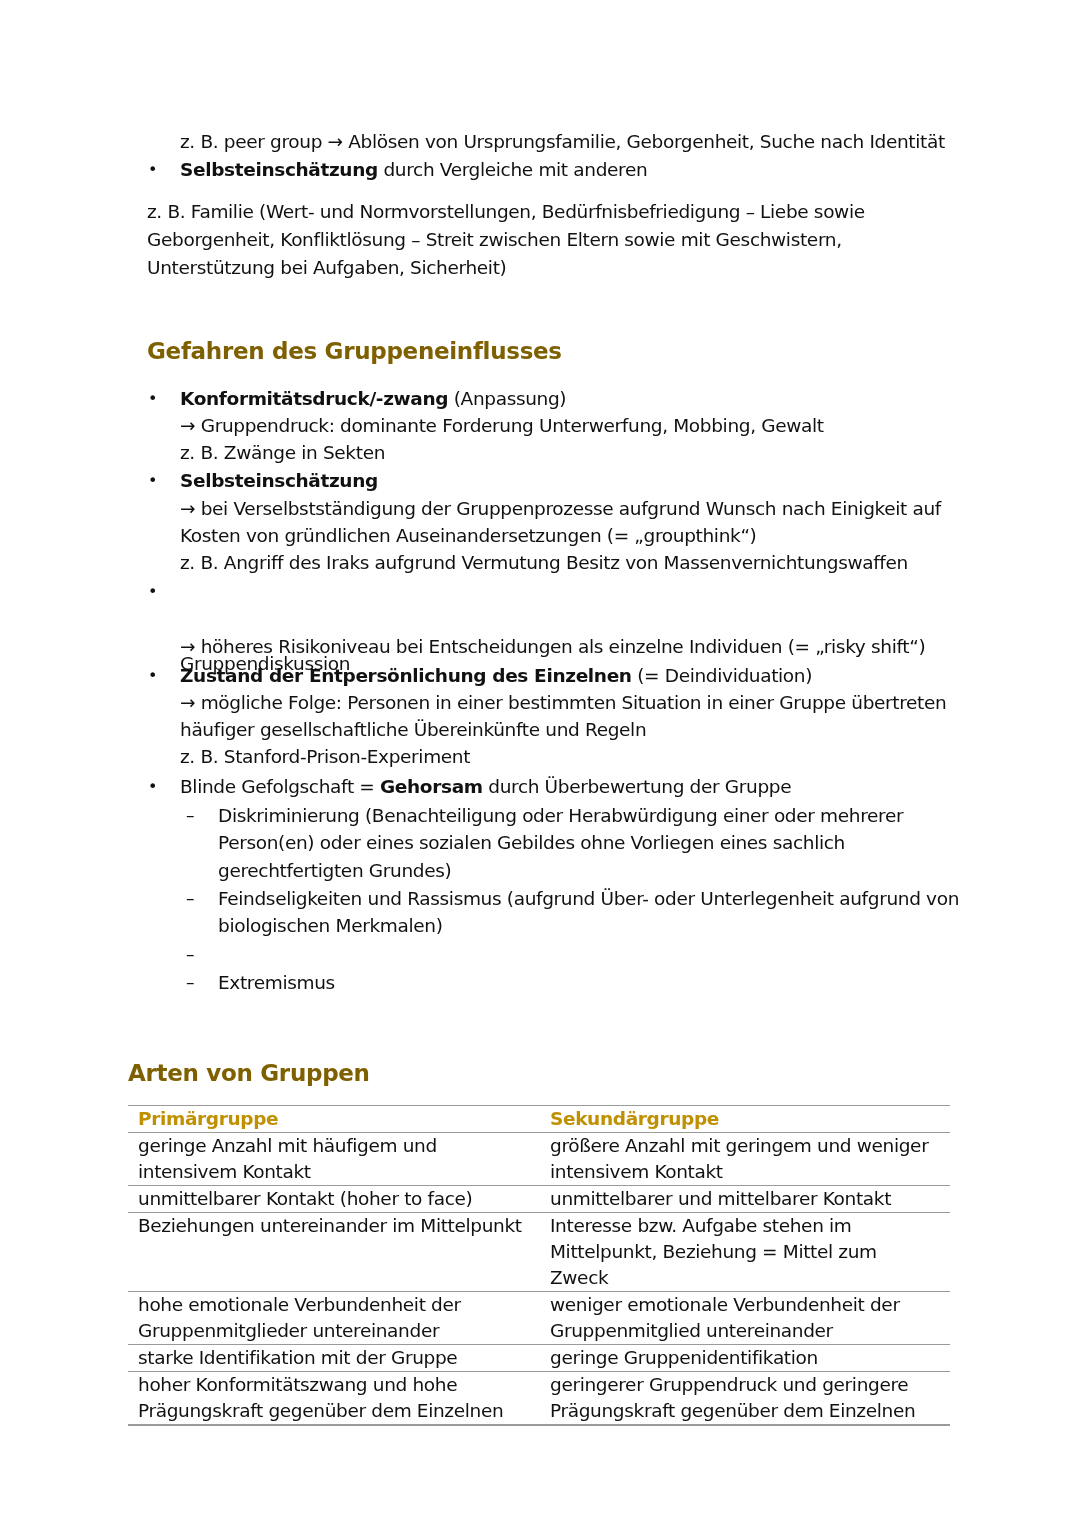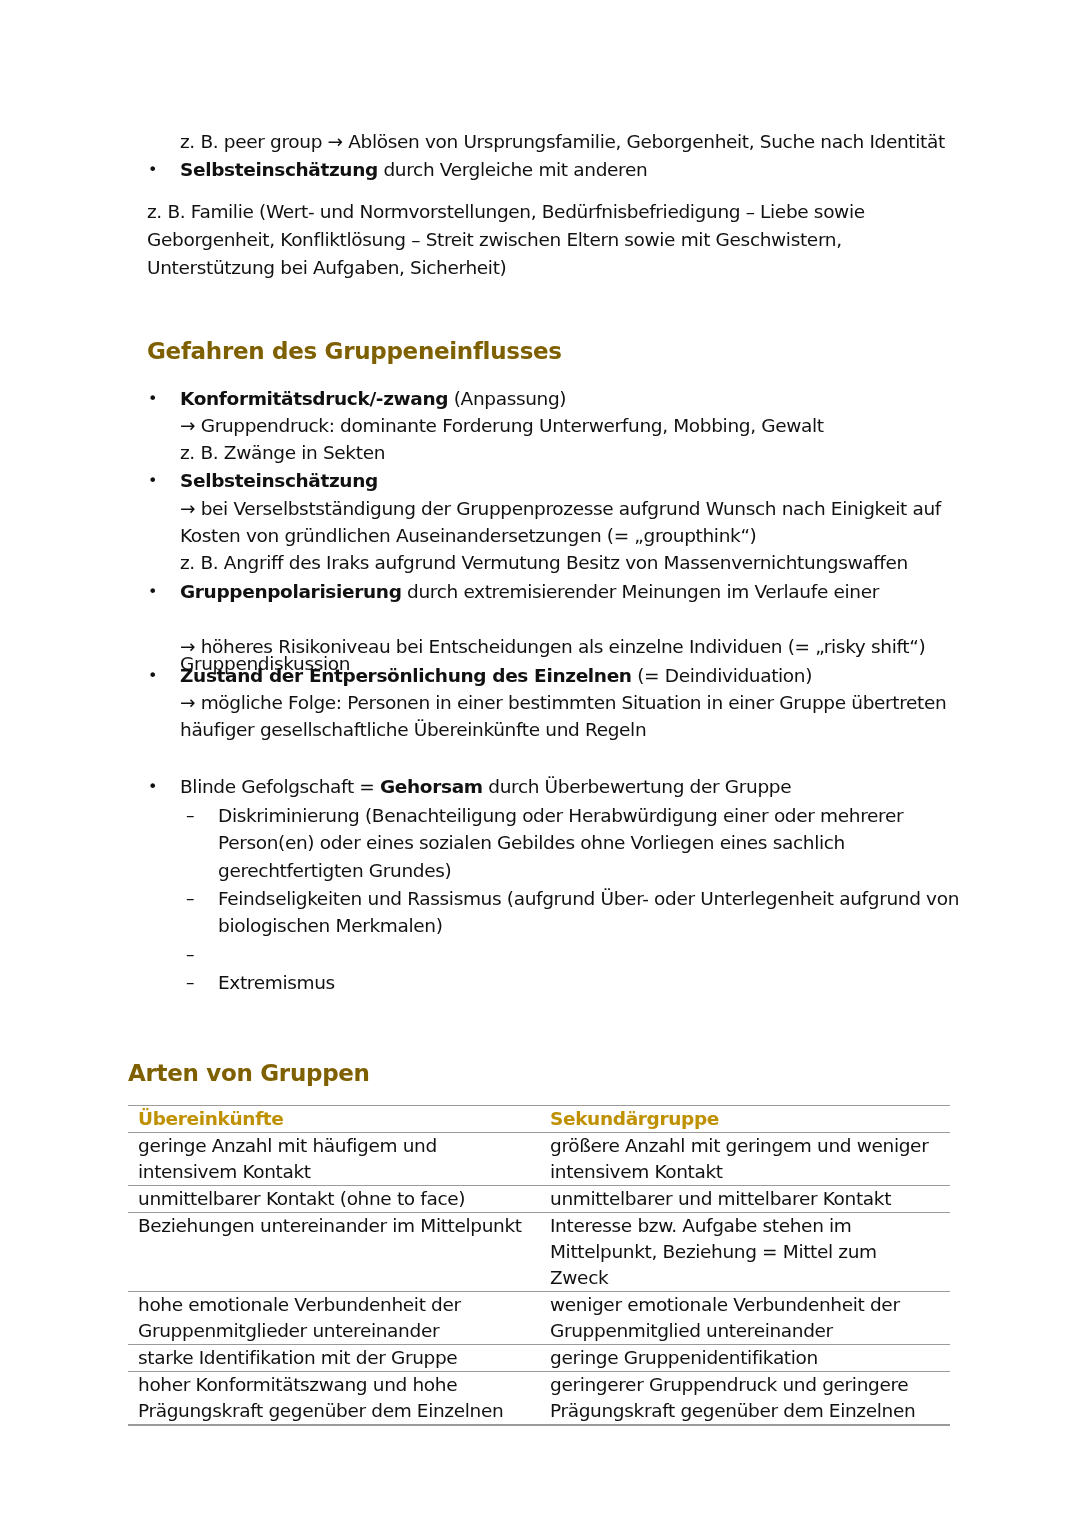--- a/index.html
+++ b/index.html
@@ -58,28 +58,28 @@
   <div class="line" style="left:180px;top:412px;">→ Gruppendruck: dominante Forderung Unterwerfung, Mobbing, Gewalt</div>
   <div class="line" style="left:180px;top:439px;">z. B. Zwänge in Sekten</div>
 
   <span class="bullet" style="left:148px;top:467px;">•</span>
   <div class="line" style="left:180px;top:467px;"><b>Selbsteinschätzung</b><span></span></div>
   <div class="line" style="left:180px;top:495px;">→ bei Verselbstständigung der Gruppenprozesse aufgrund Wunsch nach Einigkeit auf</div>
   <div class="line" style="left:180px;top:522px;">Kosten von gründlichen Auseinandersetzungen (= „groupthink“)</div>
   <div class="line" style="left:180px;top:549px;">z. B. Angriff des Iraks aufgrund Vermutung Besitz von Massenvernichtungswaffen</div>
 
   <span class="bullet" style="left:148px;top:578px;">•</span>
-  <div class="line" style="left:180px;top:578px;"><b>Gruppenpolarisierung</b><span> durch extremisierender Meinungen im Verlaufe einer</span></div>
   <div class="line" style="left:180px;top:606px;margin-top:44px;">Gruppendiskussion</div>
   <div class="line" style="left:180px;top:633px;">→ höheres Risikoniveau bei Entscheidungen als einzelne Individuen (= „risky shift“)</div>
 
   <span class="bullet" style="left:148px;top:662px;">•</span>
   <div class="line" style="left:180px;top:662px;"><b>Zustand der Entpersönlichung des Einzelnen</b><span> (= Deindividuation)</span></div>
   <div class="line" style="left:180px;top:689px;">→ mögliche Folge: Personen in einer bestimmten Situation in einer Gruppe übertreten</div>
   <div class="line" style="left:180px;top:716px;">häufiger gesellschaftliche Übereinkünfte und Regeln</div>
+  <div class="line" style="left:180px;top:743px;">z. B. Stanford-Prison-Experiment</div>
 
   <span class="bullet" style="left:148px;top:773px;">•</span>
   <div class="line" style="left:180px;top:773px;"><span>Blinde Gefolgschaft = </span><b>Gehorsam</b><span> durch Überbewertung der Gruppe</span></div>
 
   <span class="dash" style="left:186px;top:802px;">–</span>
   <div class="line" style="left:218px;top:802px;">Diskriminierung (Benachteiligung oder Herabwürdigung einer oder mehrerer</div>
   <div class="line" style="left:218px;top:829px;">Person(en) oder eines sozialen Gebildes ohne Vorliegen eines sachlich</div>
   <div class="line" style="left:218px;top:857px;">gerechtfertigten Grundes)</div>
 
   <span class="dash" style="left:186px;top:885px;">–</span>
@@ -89,29 +89,29 @@
   <span class="dash" style="left:186px;top:941px;">–</span>
 
   <span class="dash" style="left:186px;top:969px;">–</span>
   <div class="line" style="left:218px;top:969px;">Extremismus</div>
 
   <div class="h2" style="left:128px;top:1060px;text-align:right;">Arten von Gruppen</div>
 
   <table class="tbl">
     <tbody>
         <tr>
-      <th class="c1">Übereinkünfte</th>
+      <th class="c1">Primärgruppe</th>
       <th>Sekundärgruppe</th>
     </tr>
     <tr>
       <td class="c1">geringe Anzahl mit häufigem und intensivem Kontakt</td>
       <td>größere Anzahl mit geringem und weniger intensivem Kontakt</td>
     </tr>
     <tr>
-      <td class="c1">unmittelbarer Kontakt (ohne to face)</td>
+      <td class="c1">unmittelbarer Kontakt (hoher to face)</td>
       <td>unmittelbarer und mittelbarer Kontakt</td>
     </tr>
     <tr>
       <td class="c1">Beziehungen untereinander im Mittelpunkt</td>
       <td>Interesse bzw. Aufgabe stehen im Mittelpunkt, Beziehung = Mittel zum Zweck</td>
     </tr>
     <tr>
       <td class="c1">hohe emotionale Verbundenheit der Gruppenmitglieder untereinander</td>
       <td>weniger emotionale Verbundenheit der Gruppenmitglied untereinander</td>
     </tr>

